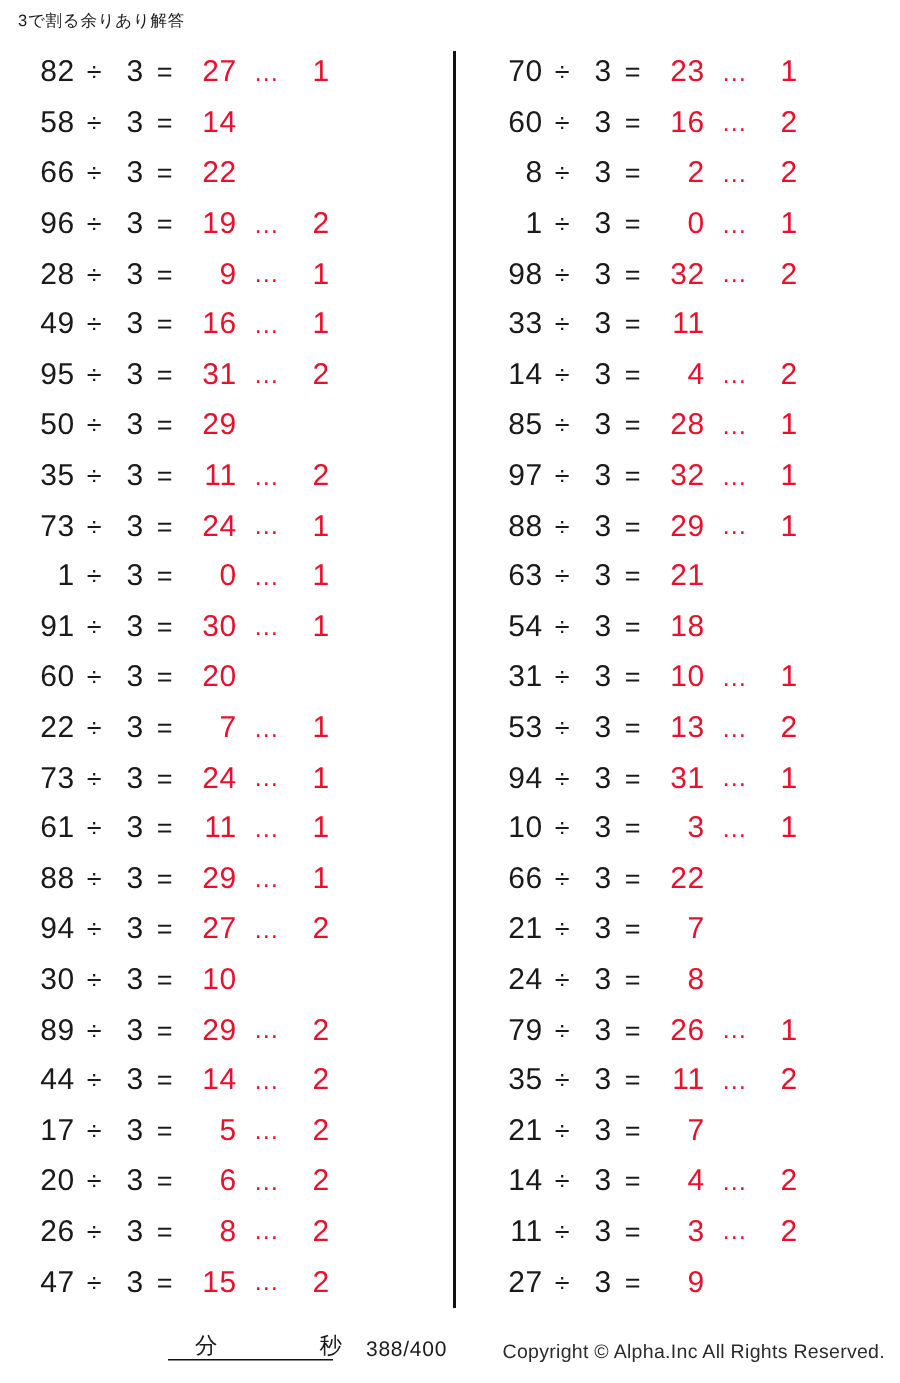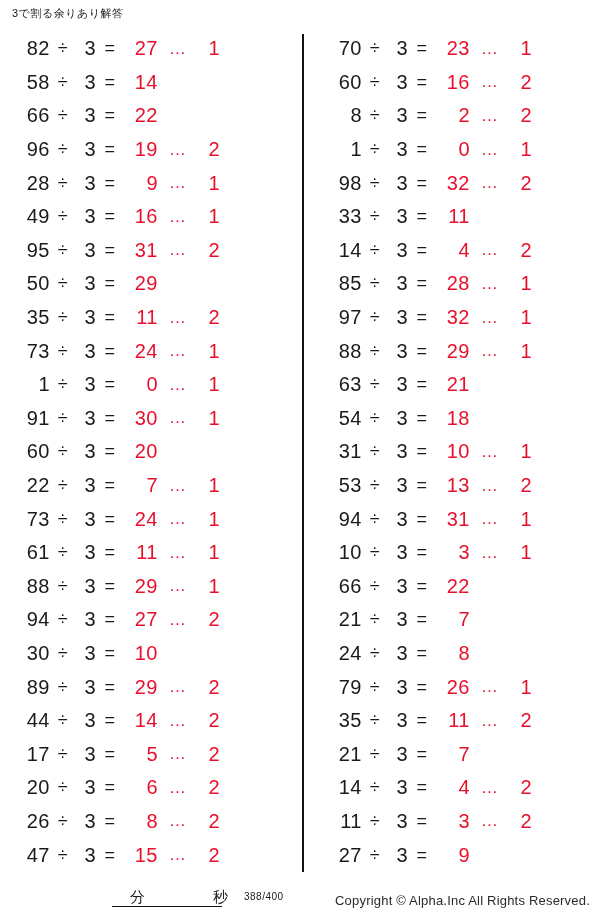--- a/index.html
+++ b/index.html
@@ -143,21 +143,21 @@
     font-size: 15px;
     letter-spacing: 2px;
     width: 100px;
     display: flex;
     justify-content: space-between;
   }
   .score {
     position: absolute;
     left: 244px;
     top: 9px;
-    font-size: 10px;
+    font-size: 14px;
     letter-spacing: 0.5px;
   }
   .copyright {
     position: absolute;
     right: 10px;
     top: 11px;
     font-size: 13px;
     letter-spacing: 0.2px;
     color: #2b2b2b;
     white-space: nowrap;

